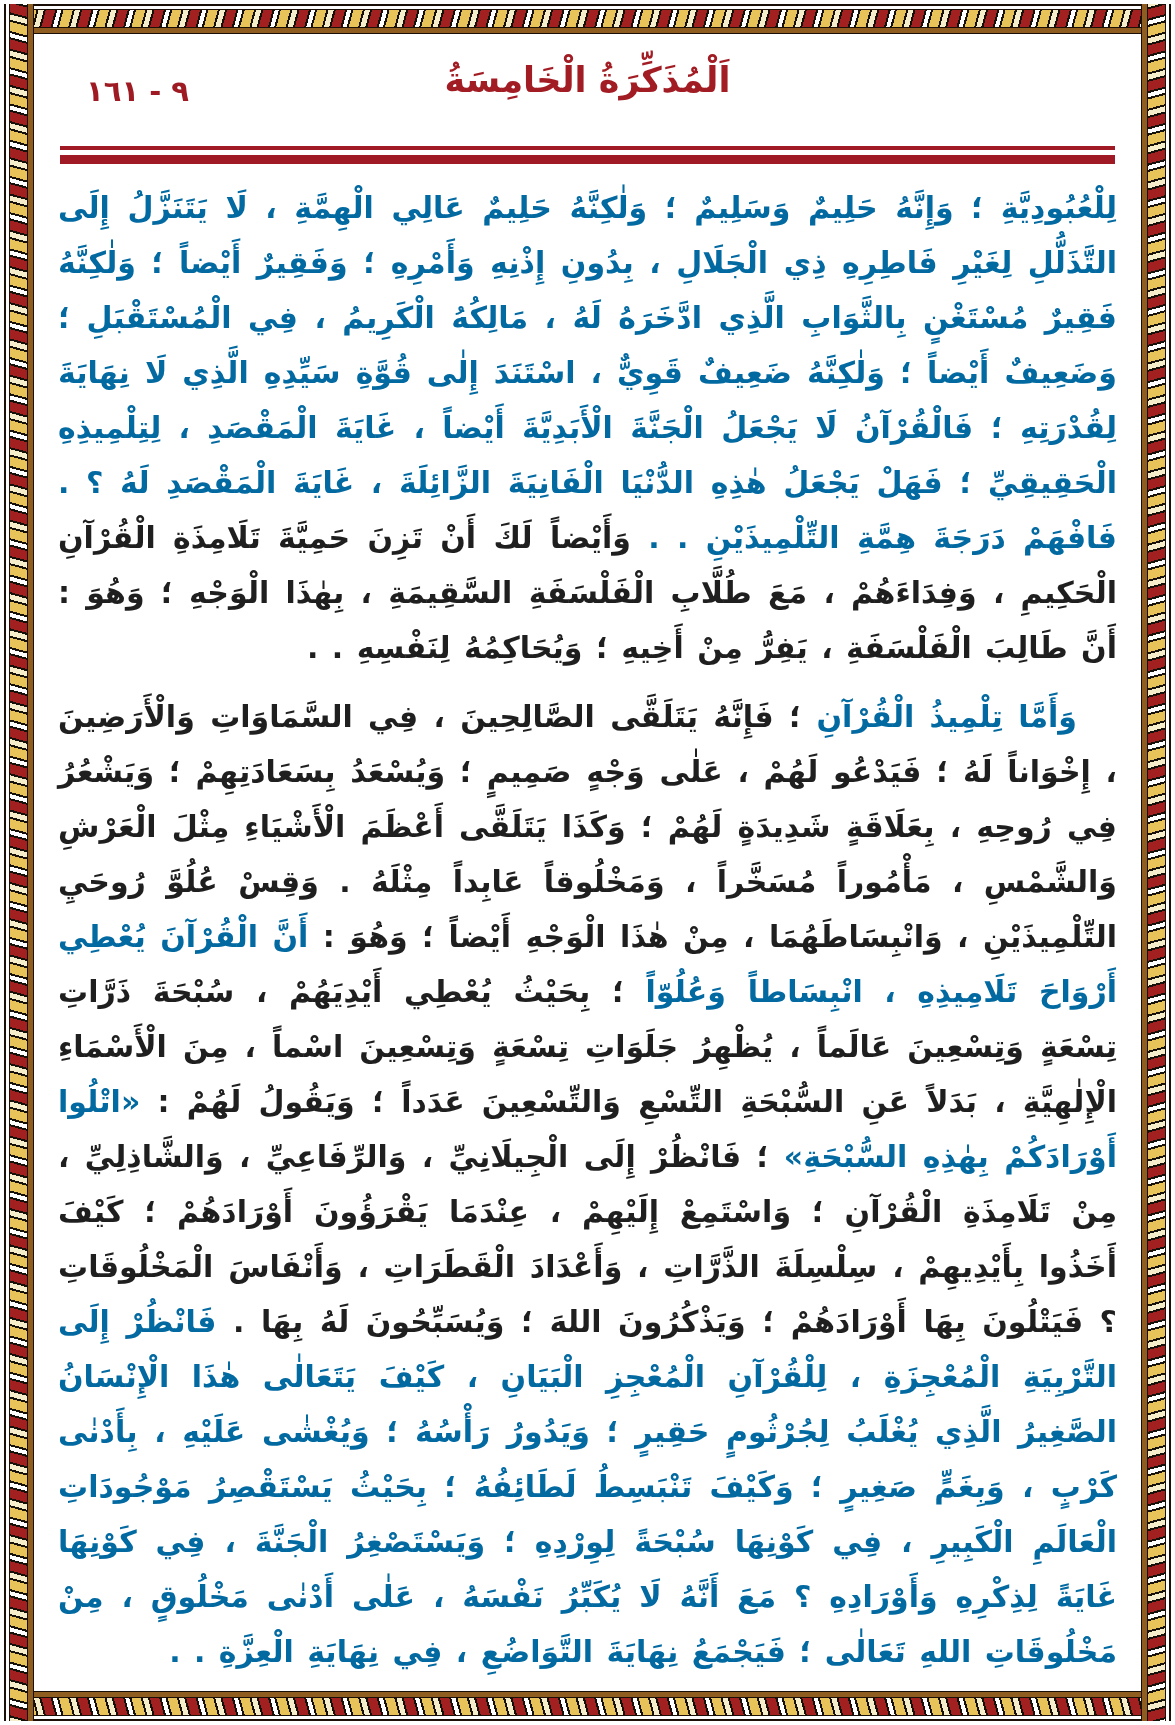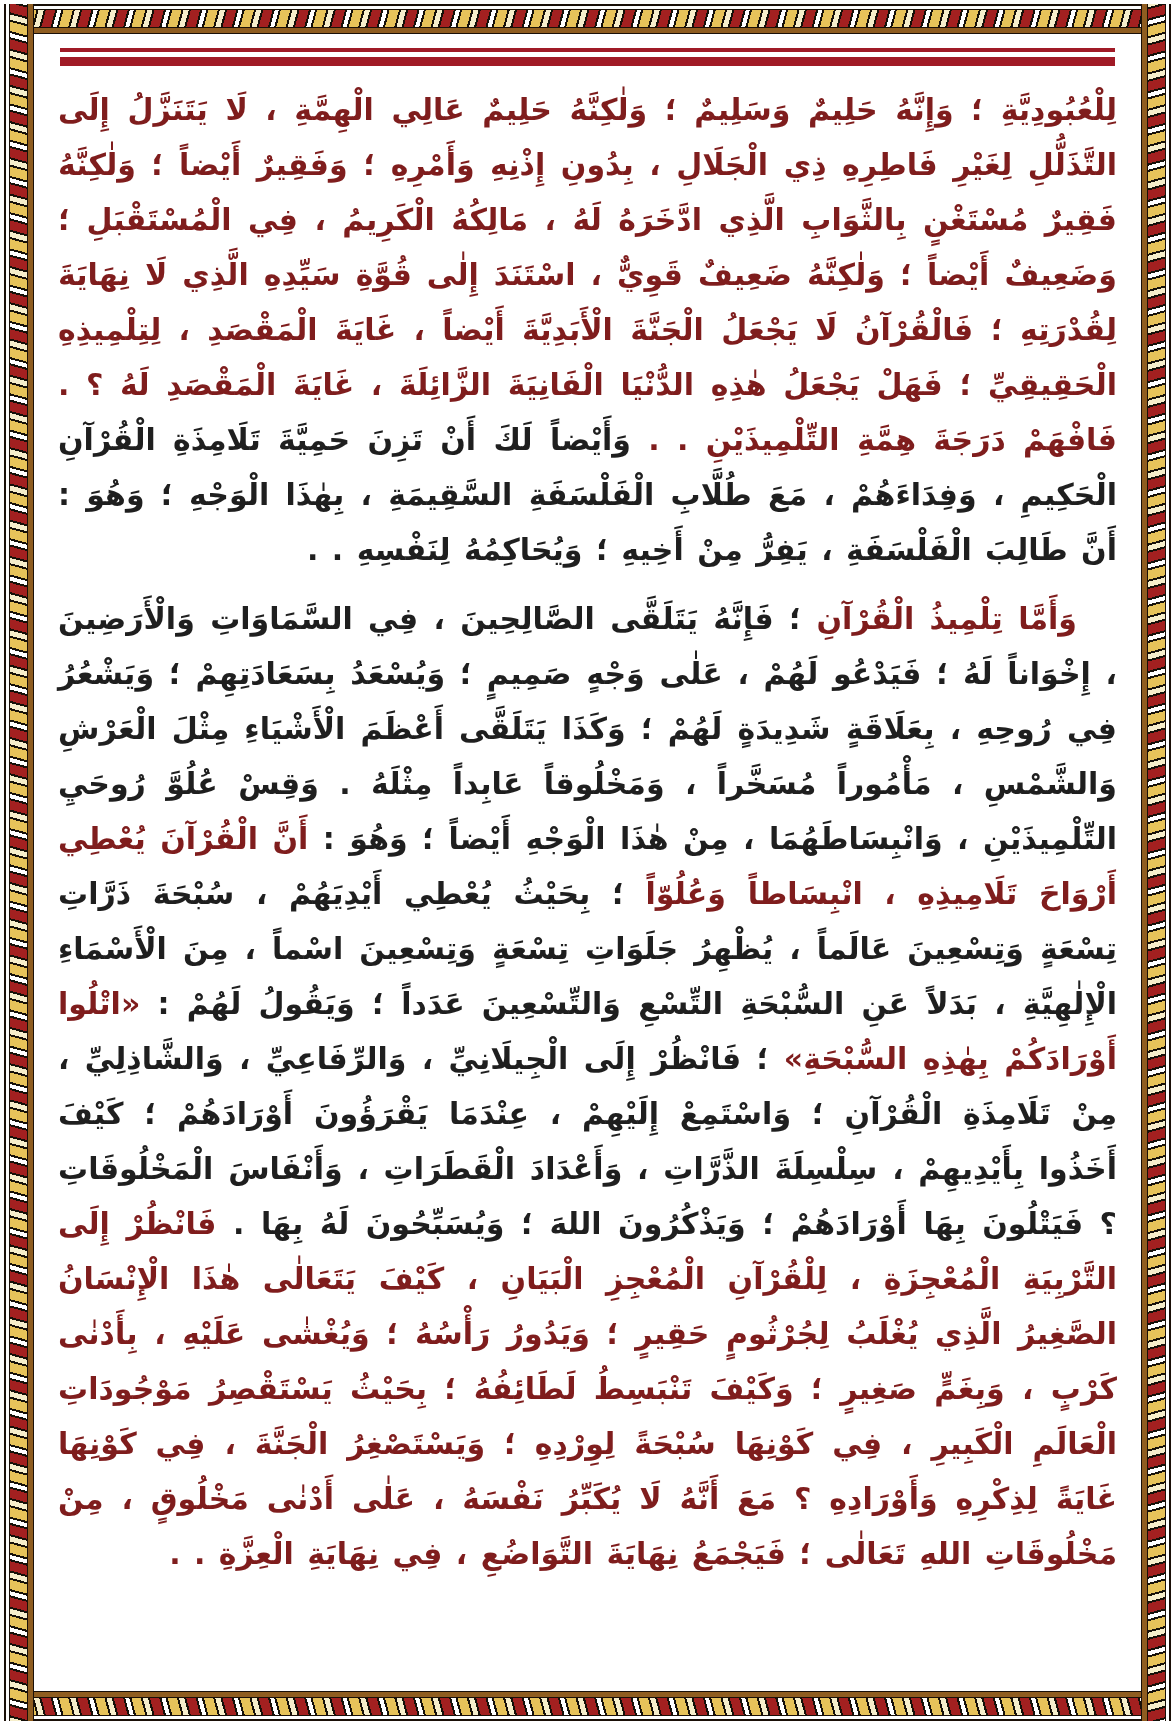--- a/index.html
+++ b/index.html
@@ -55,34 +55,38 @@
   .body-text{margin-top:16px;direction:rtl;}
   .para{
     margin:0 0 14px 0;
     font-size:30px;font-weight:bold;line-height:55px;
     text-align:justify;text-align-last:right;
     word-spacing:3px;
     color:#1f1f1f;
   }
   .para.indent{text-indent:40px;}
   .seg-dark{color:#1f1f1f;}
-  .seg-red{color:#7f1d1d;}
+  .seg-red{color:#0369a1;}
 </style>
 </head>
 <body>
 
 <div class="page">
 
   <div class="bstrip h top"></div>
   <div class="bstrip h bottom"></div>
   <div class="bstrip v left"></div>
   <div class="bstrip v right"></div>
 
   <div class="content">
 
+    <div class="header">
+      <div class="page-number">٩ - ١٦١</div>
+      <div class="title">اَلْمُذَكِّرَةُ الْخَامِسَةُ</div>
+    </div>
 
     <div class="rule-thin"></div>
     <div class="rule-thick"></div>
 
     <div class="body-text">
         <p class="para"><span class="seg-red">لِلْعُبُودِيَّةِ ؛ وَإِنَّهُ حَلِيمٌ وَسَلِيمٌ ؛ وَلٰكِنَّهُ حَلِيمٌ عَالِي الْهِمَّةِ ، لَا يَتَنَزَّلُ إِلَى التَّذَلُّلِ لِغَيْرِ فَاطِرِهِ ذِي الْجَلَالِ ، بِدُونِ إِذْنِهِ وَأَمْرِهِ ؛ وَفَقِيرٌ أَيْضاً ؛ وَلٰكِنَّهُ فَقِيرٌ مُسْتَغْنٍ بِالثَّوَابِ الَّذِي ادَّخَرَهُ لَهُ ، مَالِكُهُ الْكَرِيمُ ، فِي الْمُسْتَقْبَلِ ؛ وَضَعِيفٌ أَيْضاً ؛ وَلٰكِنَّهُ ضَعِيفٌ قَوِيٌّ ، اسْتَنَدَ إِلٰى قُوَّةِ سَيِّدِهِ الَّذِي لَا نِهَايَةَ لِقُدْرَتِهِ ؛ فَالْقُرْآنُ لَا يَجْعَلُ الْجَنَّةَ الْأَبَدِيَّةَ أَيْضاً ، غَايَةَ الْمَقْصَدِ ، لِتِلْمِيذِهِ الْحَقِيقِيِّ ؛ فَهَلْ يَجْعَلُ هٰذِهِ الدُّنْيَا الْفَانِيَةَ الزَّائِلَةَ ، غَايَةَ الْمَقْصَدِ لَهُ ؟ . فَافْهَمْ دَرَجَةَ هِمَّةِ التِّلْمِيذَيْنِ . . </span><span class="seg-dark">وَأَيْضاً لَكَ أَنْ تَزِنَ حَمِيَّةَ تَلَامِذَةِ الْقُرْآنِ الْحَكِيمِ ، وَفِدَاءَهُمْ ، مَعَ طُلَّابِ الْفَلْسَفَةِ السَّقِيمَةِ ، بِهٰذَا الْوَجْهِ ؛ وَهُوَ : أَنَّ طَالِبَ الْفَلْسَفَةِ ، يَفِرُّ مِنْ أَخِيهِ ؛ وَيُحَاكِمُهُ لِنَفْسِهِ . .</span></p>
         <p class="para indent"><span class="seg-red">وَأَمَّا تِلْمِيذُ الْقُرْآنِ</span><span class="seg-dark"> ؛ فَإِنَّهُ يَتَلَقَّى الصَّالِحِينَ ، فِي السَّمَاوَاتِ وَالْأَرَضِينَ ، إِخْوَاناً لَهُ ؛ فَيَدْعُو لَهُمْ ، عَلٰى وَجْهٍ صَمِيمٍ ؛ وَيُسْعَدُ بِسَعَادَتِهِمْ ؛ وَيَشْعُرُ فِي رُوحِهِ ، بِعَلَاقَةٍ شَدِيدَةٍ لَهُمْ ؛ وَكَذَا يَتَلَقَّى أَعْظَمَ الْأَشْيَاءِ مِثْلَ الْعَرْشِ وَالشَّمْسِ ، مَأْمُوراً مُسَخَّراً ، وَمَخْلُوقاً عَابِداً مِثْلَهُ . وَقِسْ عُلُوَّ رُوحَيِ التِّلْمِيذَيْنِ ، وَانْبِسَاطَهُمَا ، مِنْ هٰذَا الْوَجْهِ أَيْضاً ؛ وَهُوَ : </span><span class="seg-red">أَنَّ الْقُرْآنَ يُعْطِي أَرْوَاحَ تَلَامِيذِهِ ، انْبِسَاطاً وَعُلُوّاً</span><span class="seg-dark"> ؛ بِحَيْثُ يُعْطِي أَيْدِيَهُمْ ، سُبْحَةَ ذَرَّاتِ تِسْعَةٍ وَتِسْعِينَ عَالَماً ، يُظْهِرُ جَلَوَاتِ تِسْعَةٍ وَتِسْعِينَ اسْماً ، مِنَ الْأَسْمَاءِ الْإِلٰهِيَّةِ ، بَدَلاً عَنِ السُّبْحَةِ التِّسْعِ وَالتِّسْعِينَ عَدَداً ؛ وَيَقُولُ لَهُمْ : </span><span class="seg-red">«اتْلُوا أَوْرَادَكُمْ بِهٰذِهِ السُّبْحَةِ»</span><span class="seg-dark"> ؛ فَانْظُرْ إِلَى الْجِيلَانِيِّ ، وَالرِّفَاعِيِّ ، وَالشَّاذِلِيِّ ، مِنْ تَلَامِذَةِ الْقُرْآنِ ؛ وَاسْتَمِعْ إِلَيْهِمْ ، عِنْدَمَا يَقْرَؤُونَ أَوْرَادَهُمْ ؛ كَيْفَ أَخَذُوا بِأَيْدِيهِمْ ، سِلْسِلَةَ الذَّرَّاتِ ، وَأَعْدَادَ الْقَطَرَاتِ ، وَأَنْفَاسَ الْمَخْلُوقَاتِ ؟ فَيَتْلُونَ بِهَا أَوْرَادَهُمْ ؛ وَيَذْكُرُونَ اللهَ ؛ وَيُسَبِّحُونَ لَهُ بِهَا . </span><span class="seg-red">فَانْظُرْ إِلَى التَّرْبِيَةِ الْمُعْجِزَةِ ، لِلْقُرْآنِ الْمُعْجِزِ الْبَيَانِ ، كَيْفَ يَتَعَالٰى هٰذَا الْإِنْسَانُ الصَّغِيرُ الَّذِي يُغْلَبُ لِجُرْثُومٍ حَقِيرٍ ؛ وَيَدُورُ رَأْسُهُ ؛ وَيُغْشٰى عَلَيْهِ ، بِأَدْنٰى كَرْبٍ ، وَبِغَمٍّ صَغِيرٍ ؛ وَكَيْفَ تَنْبَسِطُ لَطَائِفُهُ ؛ بِحَيْثُ يَسْتَقْصِرُ مَوْجُودَاتِ الْعَالَمِ الْكَبِيرِ ، فِي كَوْنِهَا سُبْحَةً لِوِرْدِهِ ؛ وَيَسْتَصْغِرُ الْجَنَّةَ ، فِي كَوْنِهَا غَايَةً لِذِكْرِهِ وَأَوْرَادِهِ ؟ مَعَ أَنَّهُ لَا يُكَبِّرُ نَفْسَهُ ، عَلٰى أَدْنٰى مَخْلُوقٍ ، مِنْ مَخْلُوقَاتِ اللهِ تَعَالٰى ؛ فَيَجْمَعُ نِهَايَةَ التَّوَاضُعِ ، فِي نِهَايَةِ الْعِزَّةِ . .</span></p>
       </div>
 
   </div>

